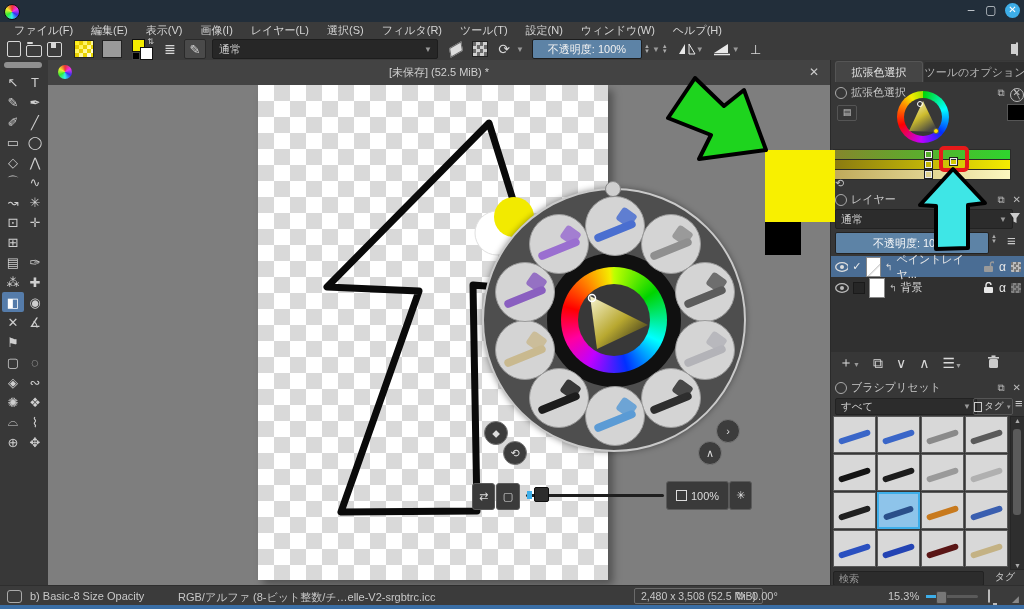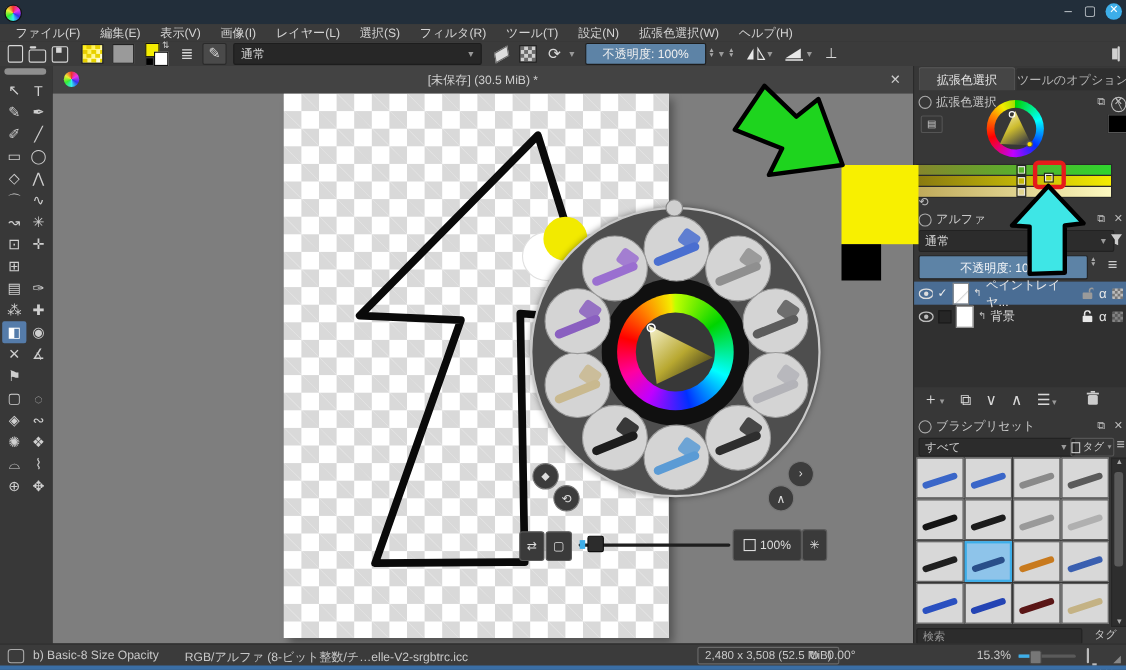--- a/index.html
+++ b/index.html
@@ -128,21 +128,21 @@
   <div class="abs menubar" id="menubar">
       <span class="menu-item">ファイル(F)</span>
       <span class="menu-item">編集(E)</span>
       <span class="menu-item">表示(V)</span>
       <span class="menu-item">画像(I)</span>
       <span class="menu-item">レイヤー(L)</span>
       <span class="menu-item">選択(S)</span>
       <span class="menu-item">フィルタ(R)</span>
       <span class="menu-item">ツール(T)</span>
       <span class="menu-item">設定(N)</span>
-      <span class="menu-item">拡張色選択(W)</span>
+      <span class="menu-item">ウィンドウ(W)</span>
       <span class="menu-item">ヘルプ(H)</span>
     </div>
 
   <div class="abs toolbar">
     <span class="tb tbicon" style="margin-left:4px;">
         <span class="doc-ic"></span>
       </span>
     <span class="tb tbicon">
         <span class="folder-ic"></span>
       </span>
@@ -234,21 +234,21 @@
         <div class="tool">❖</div>
         <div class="tool">⌓</div>
         <div class="tool">⌇</div>
         <div class="tool">⊕</div>
         <div class="tool">✥</div>
       </div>
   </div>
 
   <div class="abs tabbar">
     <span class="krita-ic"></span>
-    <span class="tab-title">[未保存] (30.5 MiB) *</span>
+    <span class="tab-title">[未保存] (52.5 MiB) *</span>
     <span class="tab-close">✕</span>
   </div>
 
   <div class="abs viewport">
     <div class="canvas"></div>
   </div>
 
   <svg class="abs draw-svg" viewBox="0 0 1024 609">
     <path d="M523,232 L489,123 L327,287 L419,291 L341,512 L477,511 L473,285 L560,292" fill="none" stroke="#0a0a0a" stroke-width="7" stroke-linejoin="round" stroke-linecap="round"></path>
     <circle cx="497" cy="233" r="22" fill="#ffffff" stroke="#e0e0e0"></circle>
@@ -357,21 +357,21 @@
     <div class="strip" style="top:99px;background:linear-gradient(to right,#8a7a10,#f4ec00);"></div>
     <div class="strip" style="top:109px;background:linear-gradient(to right,#c0aa5a,#fcf8c0);"></div>
     <div class="strip-mark" style="left:93px;top:90px;"></div>
     <div class="strip-mark" style="left:93px;top:100px;"></div>
     <div class="strip-mark" style="left:93px;top:110px;"></div>
     <div class="strip-mark" style="left:118px;top:97px;"></div>
     <div class="abs" style="left:4px;top:117px;color:#bbb;font-size:11px;">⟲</div>
 
     <div class="dk-header" style="left:4px;top:132px;width:186px;">
       <span class="dk-lock"></span>
-      <span>アルファ</span>
+      <span>レイヤー</span>
       <span class="dk-btn" style="margin-left:auto;">⧉</span>
       <span class="dk-btn">✕</span>
     </div>
     <div class="select-like" style="position:absolute;left:4px;top:149px;width:166px;height:18px;">
       <span>通常</span>
       <span class="arrow">▼</span>
     </div>
     <div class="abs" style="left:176px;top:149px;width:16px;height:18px;display:flex;align-items:center;justify-content:center;">
       <svg width="12" height="12">
           <path d="M1 1 H11 L7.5 6 V11 L4.5 9.5 V6 Z" fill="#ccc"></path>
@@ -510,21 +510,21 @@
     </div>
     <div class="abs" style="left:152px;top:510px;display:flex;align-items:center;gap:3px;font-size:10px;color:#ccc;">
       <span style="width:9px;height:9px;border:1px solid #888;background:#2c2c2c;color:#ddd;font-size:8px;line-height:9px;text-align:center;">✓</span>
       <span>タグでフィルタ</span>
     </div>
   </div>
 
   <div class="abs statusbar">
     <span class="abs" style="left:7px;top:4px;width:13px;height:11px;border:1.5px solid #aaa;border-radius:3px;"></span>
     <span class="abs" style="left:30px;top:4px;">b) Basic-8 Size Opacity</span>
-    <span class="abs" style="left:168px;top:4px;">RGB/アルファ (8-ビット整数/チ…elle-V2-srgbtrc.icc</span>
+    <span class="abs" style="left:178px;top:4px;">RGB/アルファ (8-ビット整数/チ…elle-V2-srgbtrc.icc</span>
     <span class="abs dims" style="left:618px;top:2px;margin-left:16px;">2,480 x 3,508 (52.5 MiB)</span>
     <span class="abs" style="left:735px;top:3px;font-size:12px;color:#bbb;">↻</span>
     <span class="abs" style="left:752px;top:4px;">0.00°</span>
     <span class="abs" style="left:888px;top:4px;">15.3%</span>
     <span class="abs" style="left:926px;top:9px;width:52px;height:3px;background:#5a5a5a;border-radius:2px;"></span>
     <span class="abs" style="left:926px;top:9px;width:10px;height:3px;background:#3daee9;"></span>
     <span class="abs" style="left:936px;top:5px;width:9px;height:11px;background:#777;border:1px solid #444;border-radius:2px;"></span>
     <span class="abs" style="left:988px;top:4px;"><span class="monitor-ic"></span></span>
     <span class="abs" style="left:1012px;top:8px;color:#888;font-size:9px;">◢</span>
   </div>

